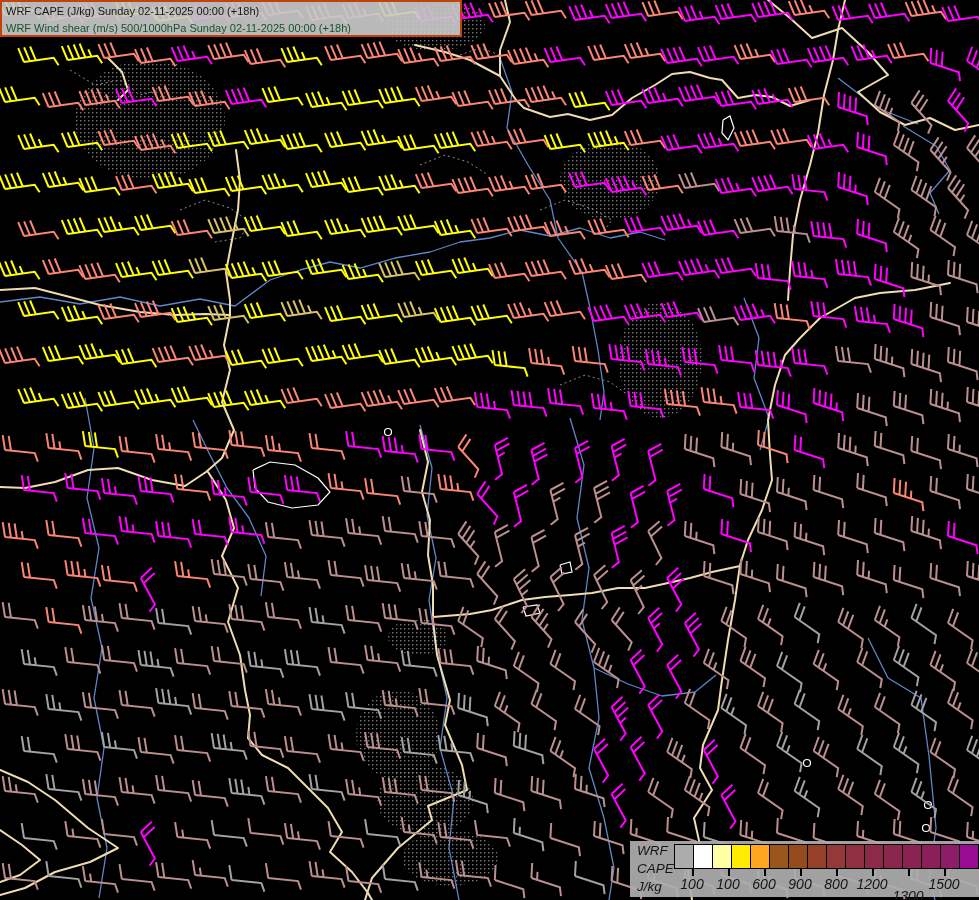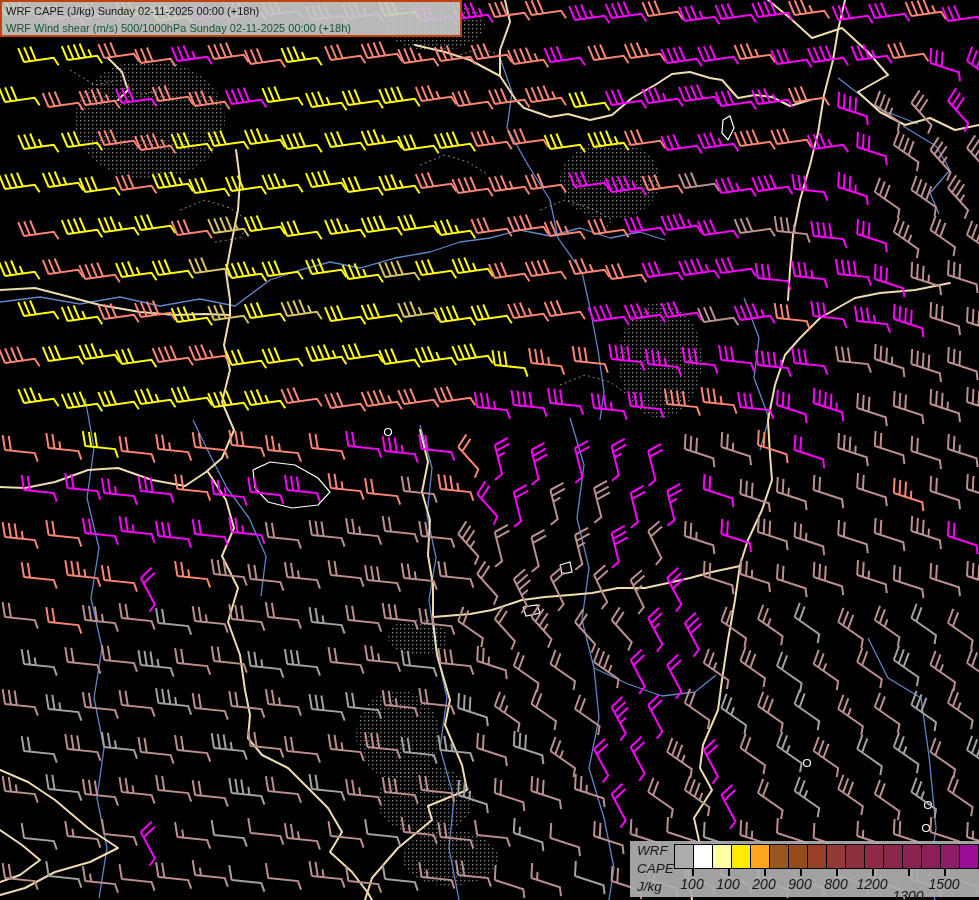--- a/index.html
+++ b/index.html
@@ -669,21 +669,21 @@
         <div class="legend-cell" style="background: rgb(138, 31, 90);"></div>
         <div class="legend-cell" style="background: rgb(141, 29, 104);"></div>
         <div class="legend-cell" style="background: rgb(155, 12, 148);"></div>
       </div>
     <div id="legend-ticks">
         <div class="legend-tick" style="left: 62px;"></div>
         <div class="legend-num" style="left: 62px;">100</div>
         <div class="legend-tick" style="left: 98px;"></div>
         <div class="legend-num" style="left: 98px;">100</div>
         <div class="legend-tick" style="left: 134px;"></div>
-        <div class="legend-num" style="left: 134px;">200</div>
+        <div class="legend-num" style="left: 134px;">600</div>
         <div class="legend-tick" style="left: 170px;"></div>
         <div class="legend-num" style="left: 170px;">900</div>
         <div class="legend-tick" style="left: 206px;"></div>
         <div class="legend-num" style="left: 206px;">800</div>
         <div class="legend-tick" style="left: 242px;"></div>
         <div class="legend-num" style="left: 242px;">1200</div>
         <div class="legend-tick" style="left: 278px;"></div>
         <div class="legend-num" style="left: 278px; margin-top: 12px;">1300</div>
         <div class="legend-tick" style="left: 314px;"></div>
         <div class="legend-num" style="left: 314px;">1500</div>

